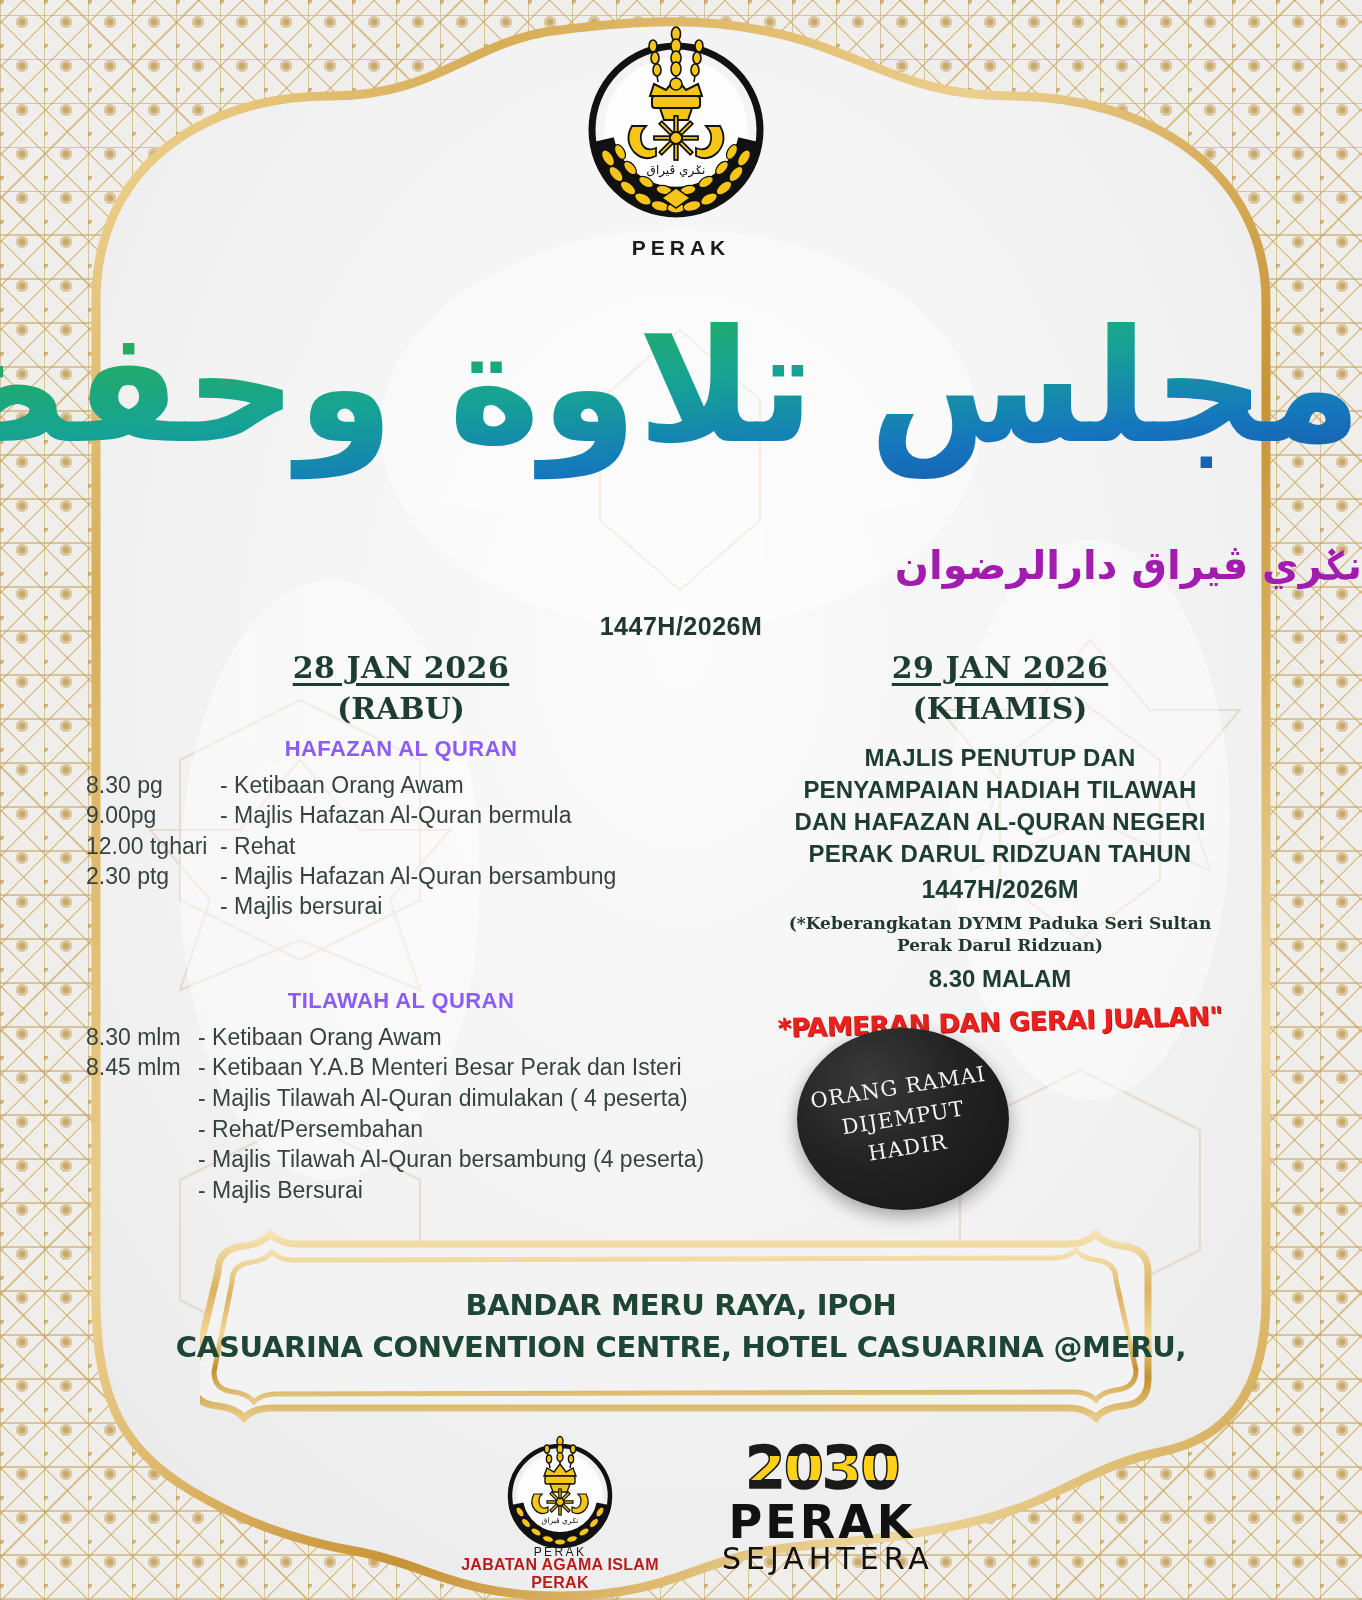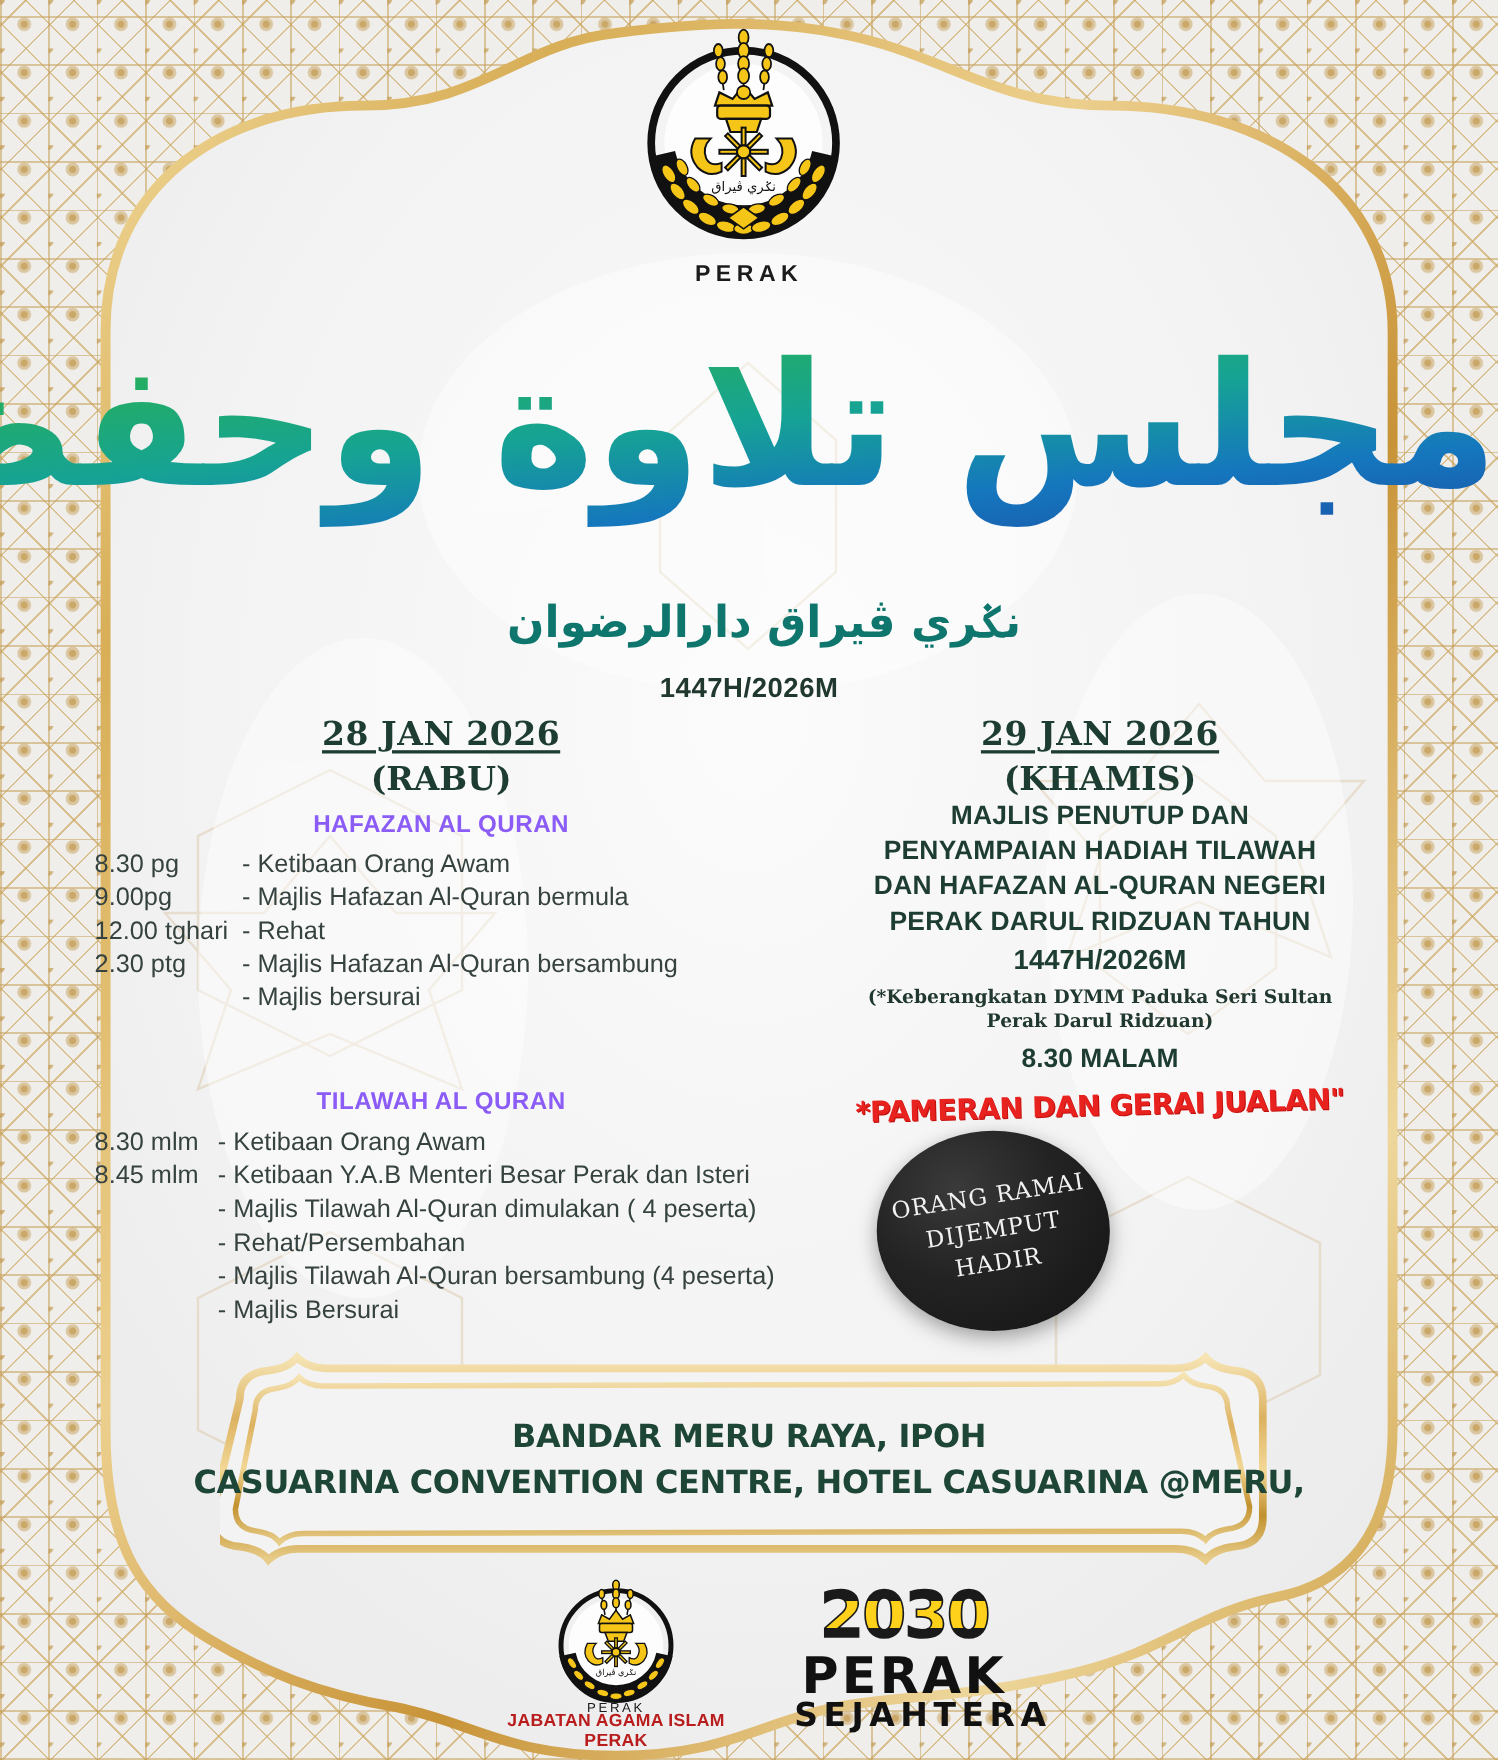--- a/index.html
+++ b/index.html
@@ -62,23 +62,23 @@
     direction:rtl;
     font-weight:700;
     background:linear-gradient(175deg,#2eb24b 0%,#24ad62 22%,#16a394 48%,#1577bd 74%,#1b4fa8 100%);
     -webkit-background-clip:text; background-clip:text;
     color:transparent;
     white-space:nowrap;
     letter-spacing:-6px;
   }
   #jawi-sub {
     position:absolute; top:542px; left:0; right:0;
-    text-align:center; direction:rtl;
+    direction:rtl;
     font-family:"DejaVu Sans", sans-serif;
-    font-size:40px; color:#0f766e; font-weight:600;padding-left:27px;
+    font-size:40px; color:#a21caf; font-weight:600;padding-left:27px;
   }
   #year-sub {
     position:absolute; top:612px; left:0; right:0;
     text-align:center;
     font-size:25px; font-weight:800; color:#20382e;
     letter-spacing:.5px;
   }
 
   
   .col { position:absolute; top:650px; }
@@ -112,21 +112,21 @@
   .sched2 { margin-top:8px; font-size:23px; color:#35423f; line-height:1.33; }
   .sched2-row { display:flex; }
   .sched2-time { width:112px; flex:none; white-space:nowrap; }
   .sched2-desc { flex:1; }
   .sched2-indent .sched2-time { visibility:hidden; }
 
   
   .r-title {
     text-align:center; font-weight:800; font-size:24px;
     color:#1e3d32; line-height:1.34; letter-spacing:.2px;
-    margin-top:0;
+    margin-top:16px;
   }
   .r-year {
     text-align:center; font-weight:800; font-size:25px;
     color:#1e3d32; margin-top:4px;
   }
   .r-note {
     text-align:center; font-family:"DejaVu Serif", serif;
     font-weight:700; font-size:17px; color:#20382e;
     line-height:1.32; margin-top:8px;
   }
@@ -189,21 +189,21 @@
     color:#b91c1c; letter-spacing:.3px;
   }
   #logo2030 { position:absolute; left:686px; top:1438px; width:200px;margin-left:36px; }
   .l2030-row2 {
     font-family:"DejaVu Sans", sans-serif;
     font-weight:800; font-size:46px; color:#111;
     letter-spacing:3px; line-height:.96; text-align:center;
   }
   .l2030-row3 {
     font-family:"DejaVu Sans", sans-serif;
-    font-weight:700; font-size:30px; color:#111;
+    font-weight:400; font-size:30px; color:#111;
     letter-spacing:5px; line-height:1; text-align:left;
   }
 </style>
 </head>
 <body>
 
 <div id="poster">
 
   <div class="lattice"></div>
   <div class="lattice-dots"></div>

